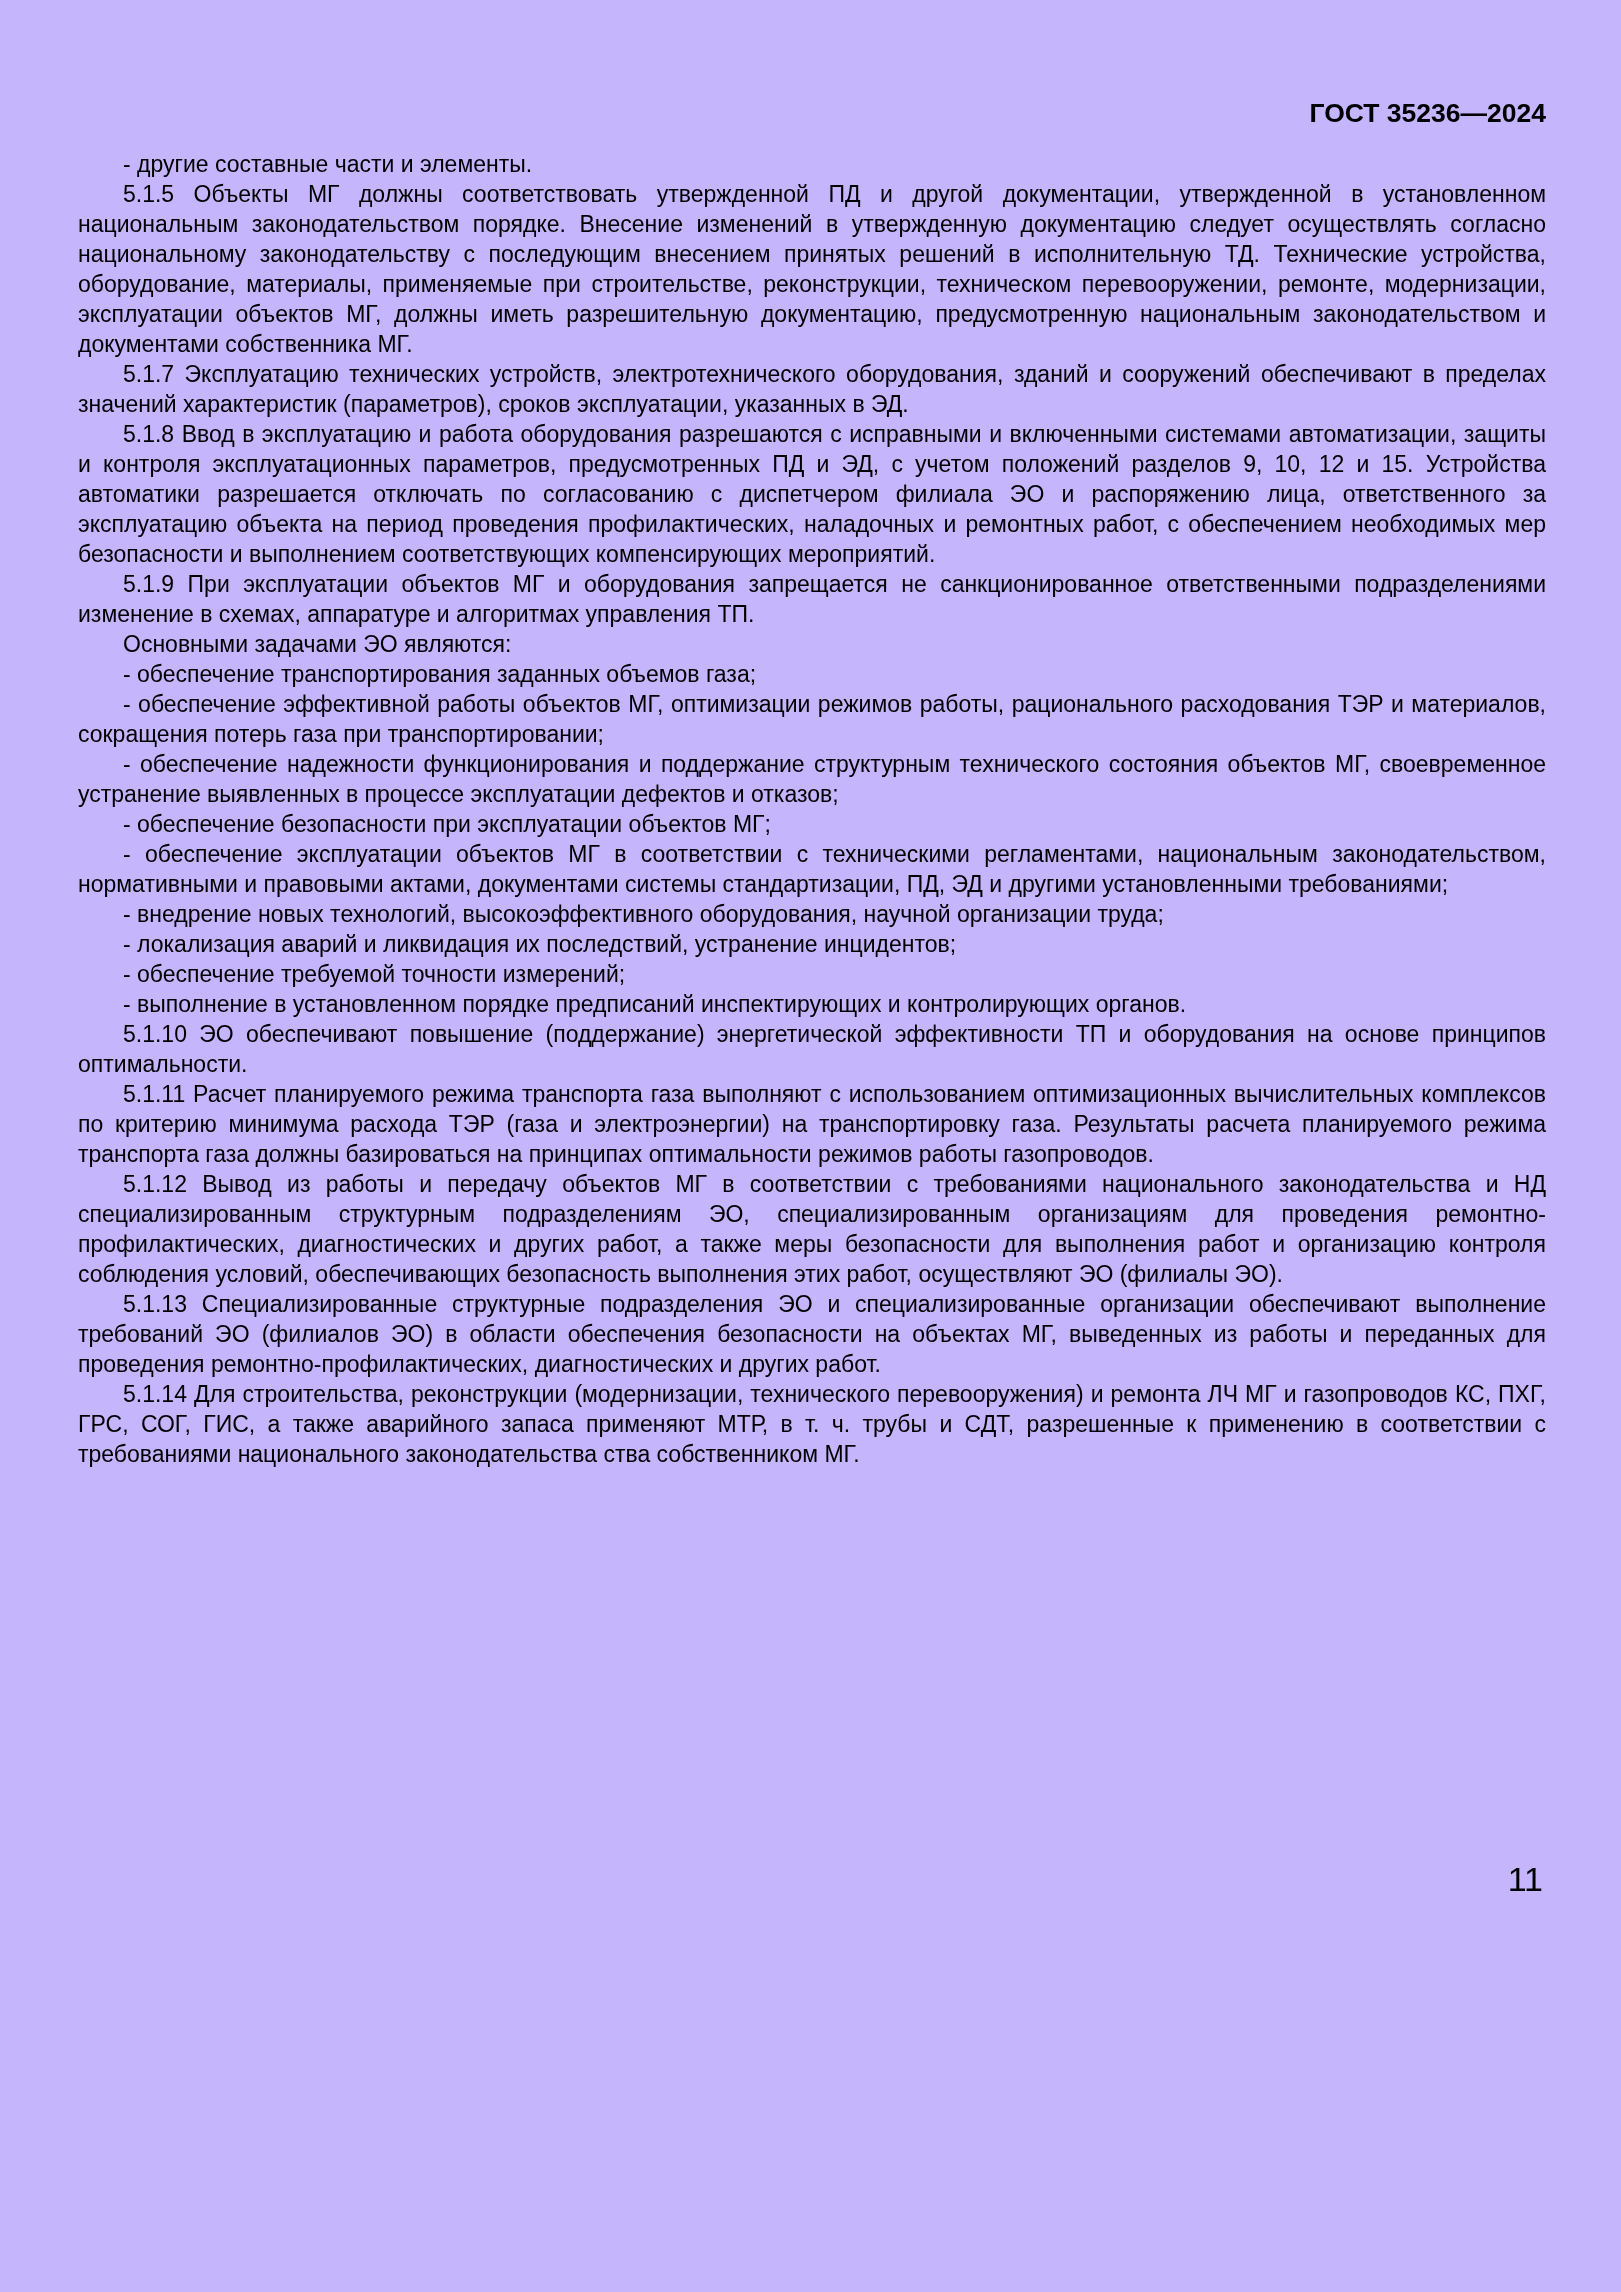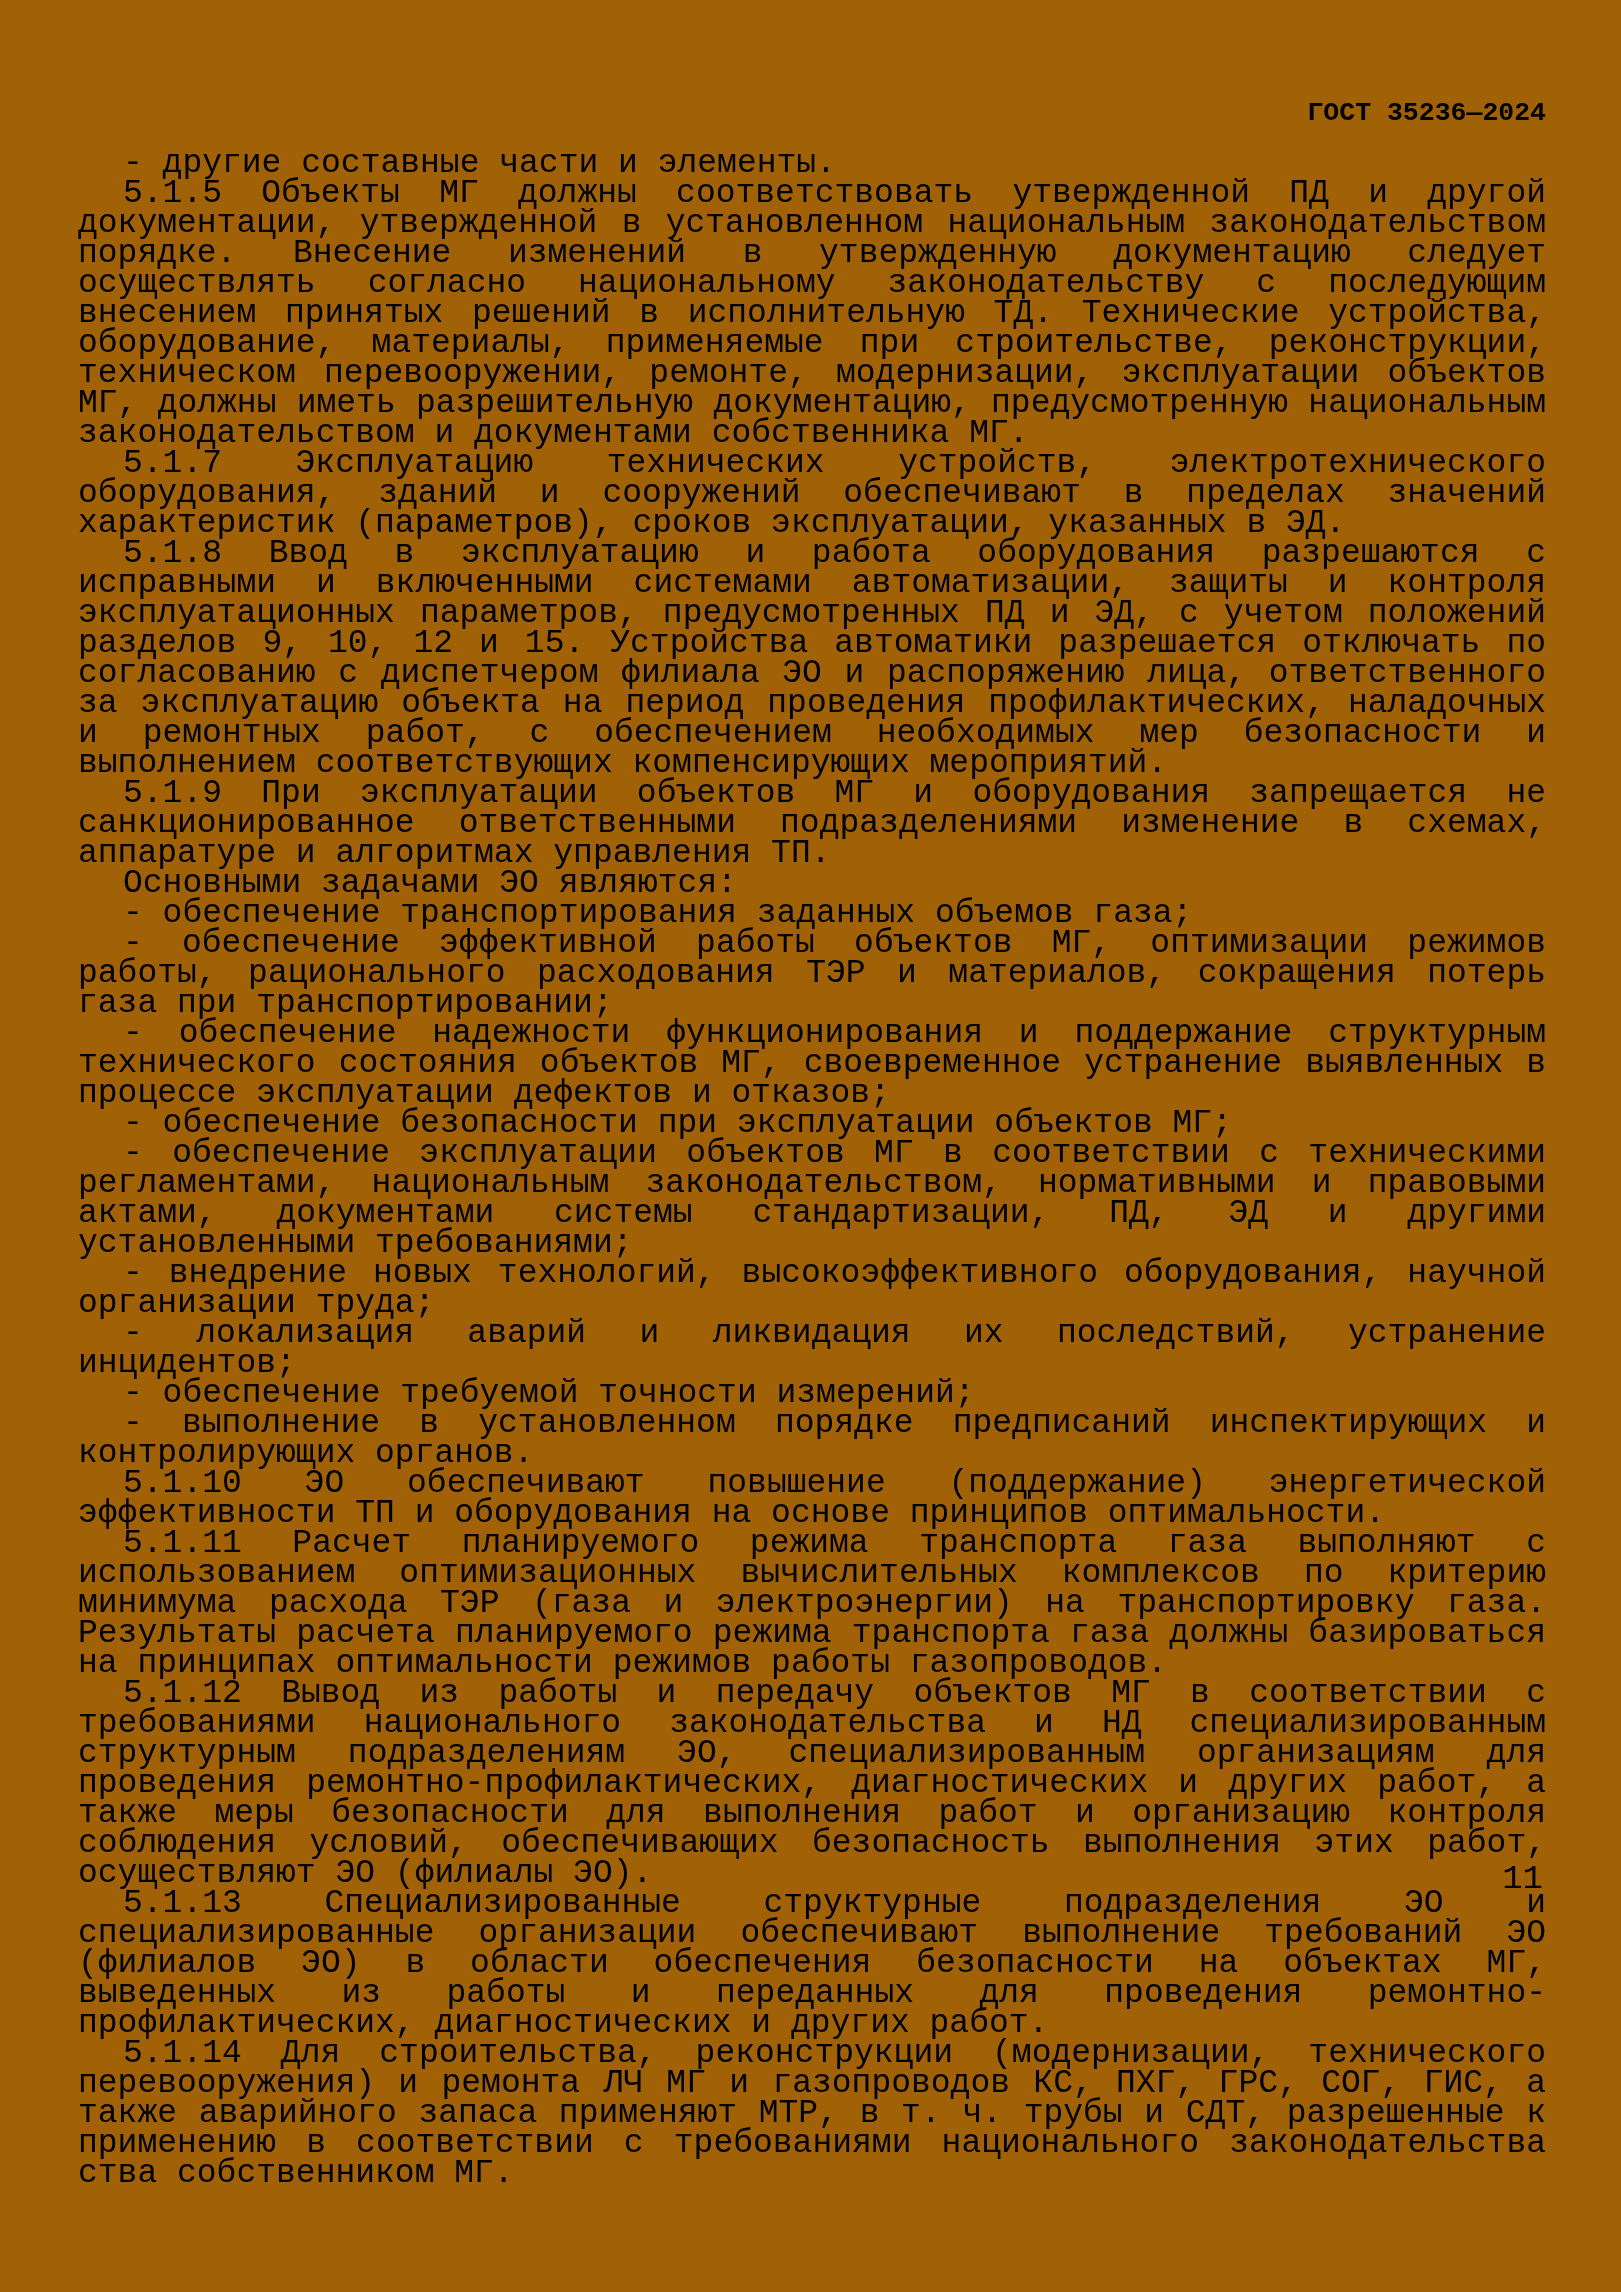--- a/index.html
+++ b/index.html
@@ -5,41 +5,41 @@
   * { box-sizing: border-box; }
   html, body {
     margin: 0;
     padding: 0;
     background: #ffffff;
   }
   .page {
     position: relative;
     width: 1621px;
     height: 2293px;
-    background: #a16207;
+    background: #c4b5fd;
     color: #000000;
-    font-family: Liberation Mono, monospace;
+    font-family: Liberation Sans, sans-serif;
     overflow: hidden;
   }
   .doc-header {
     position: absolute;
     top: 98px;
     left: 78px;
     right: 75px;
     text-align: right;
     font-weight: 700;
     font-size: 26.5px;
     line-height: 30px;
   }
   .doc-body {
     position: absolute;
     top: 149px;
     left: 78px;
     right: 75px;
-    font-size: 33px;
+    font-size: 23px;
     line-height: 30px;
     text-align: justify;
     hyphens: auto;
     -webkit-hyphens: auto;
   }
   .para {
     margin: 0;
     text-indent: 45px;
   }
   .doc-footer {

